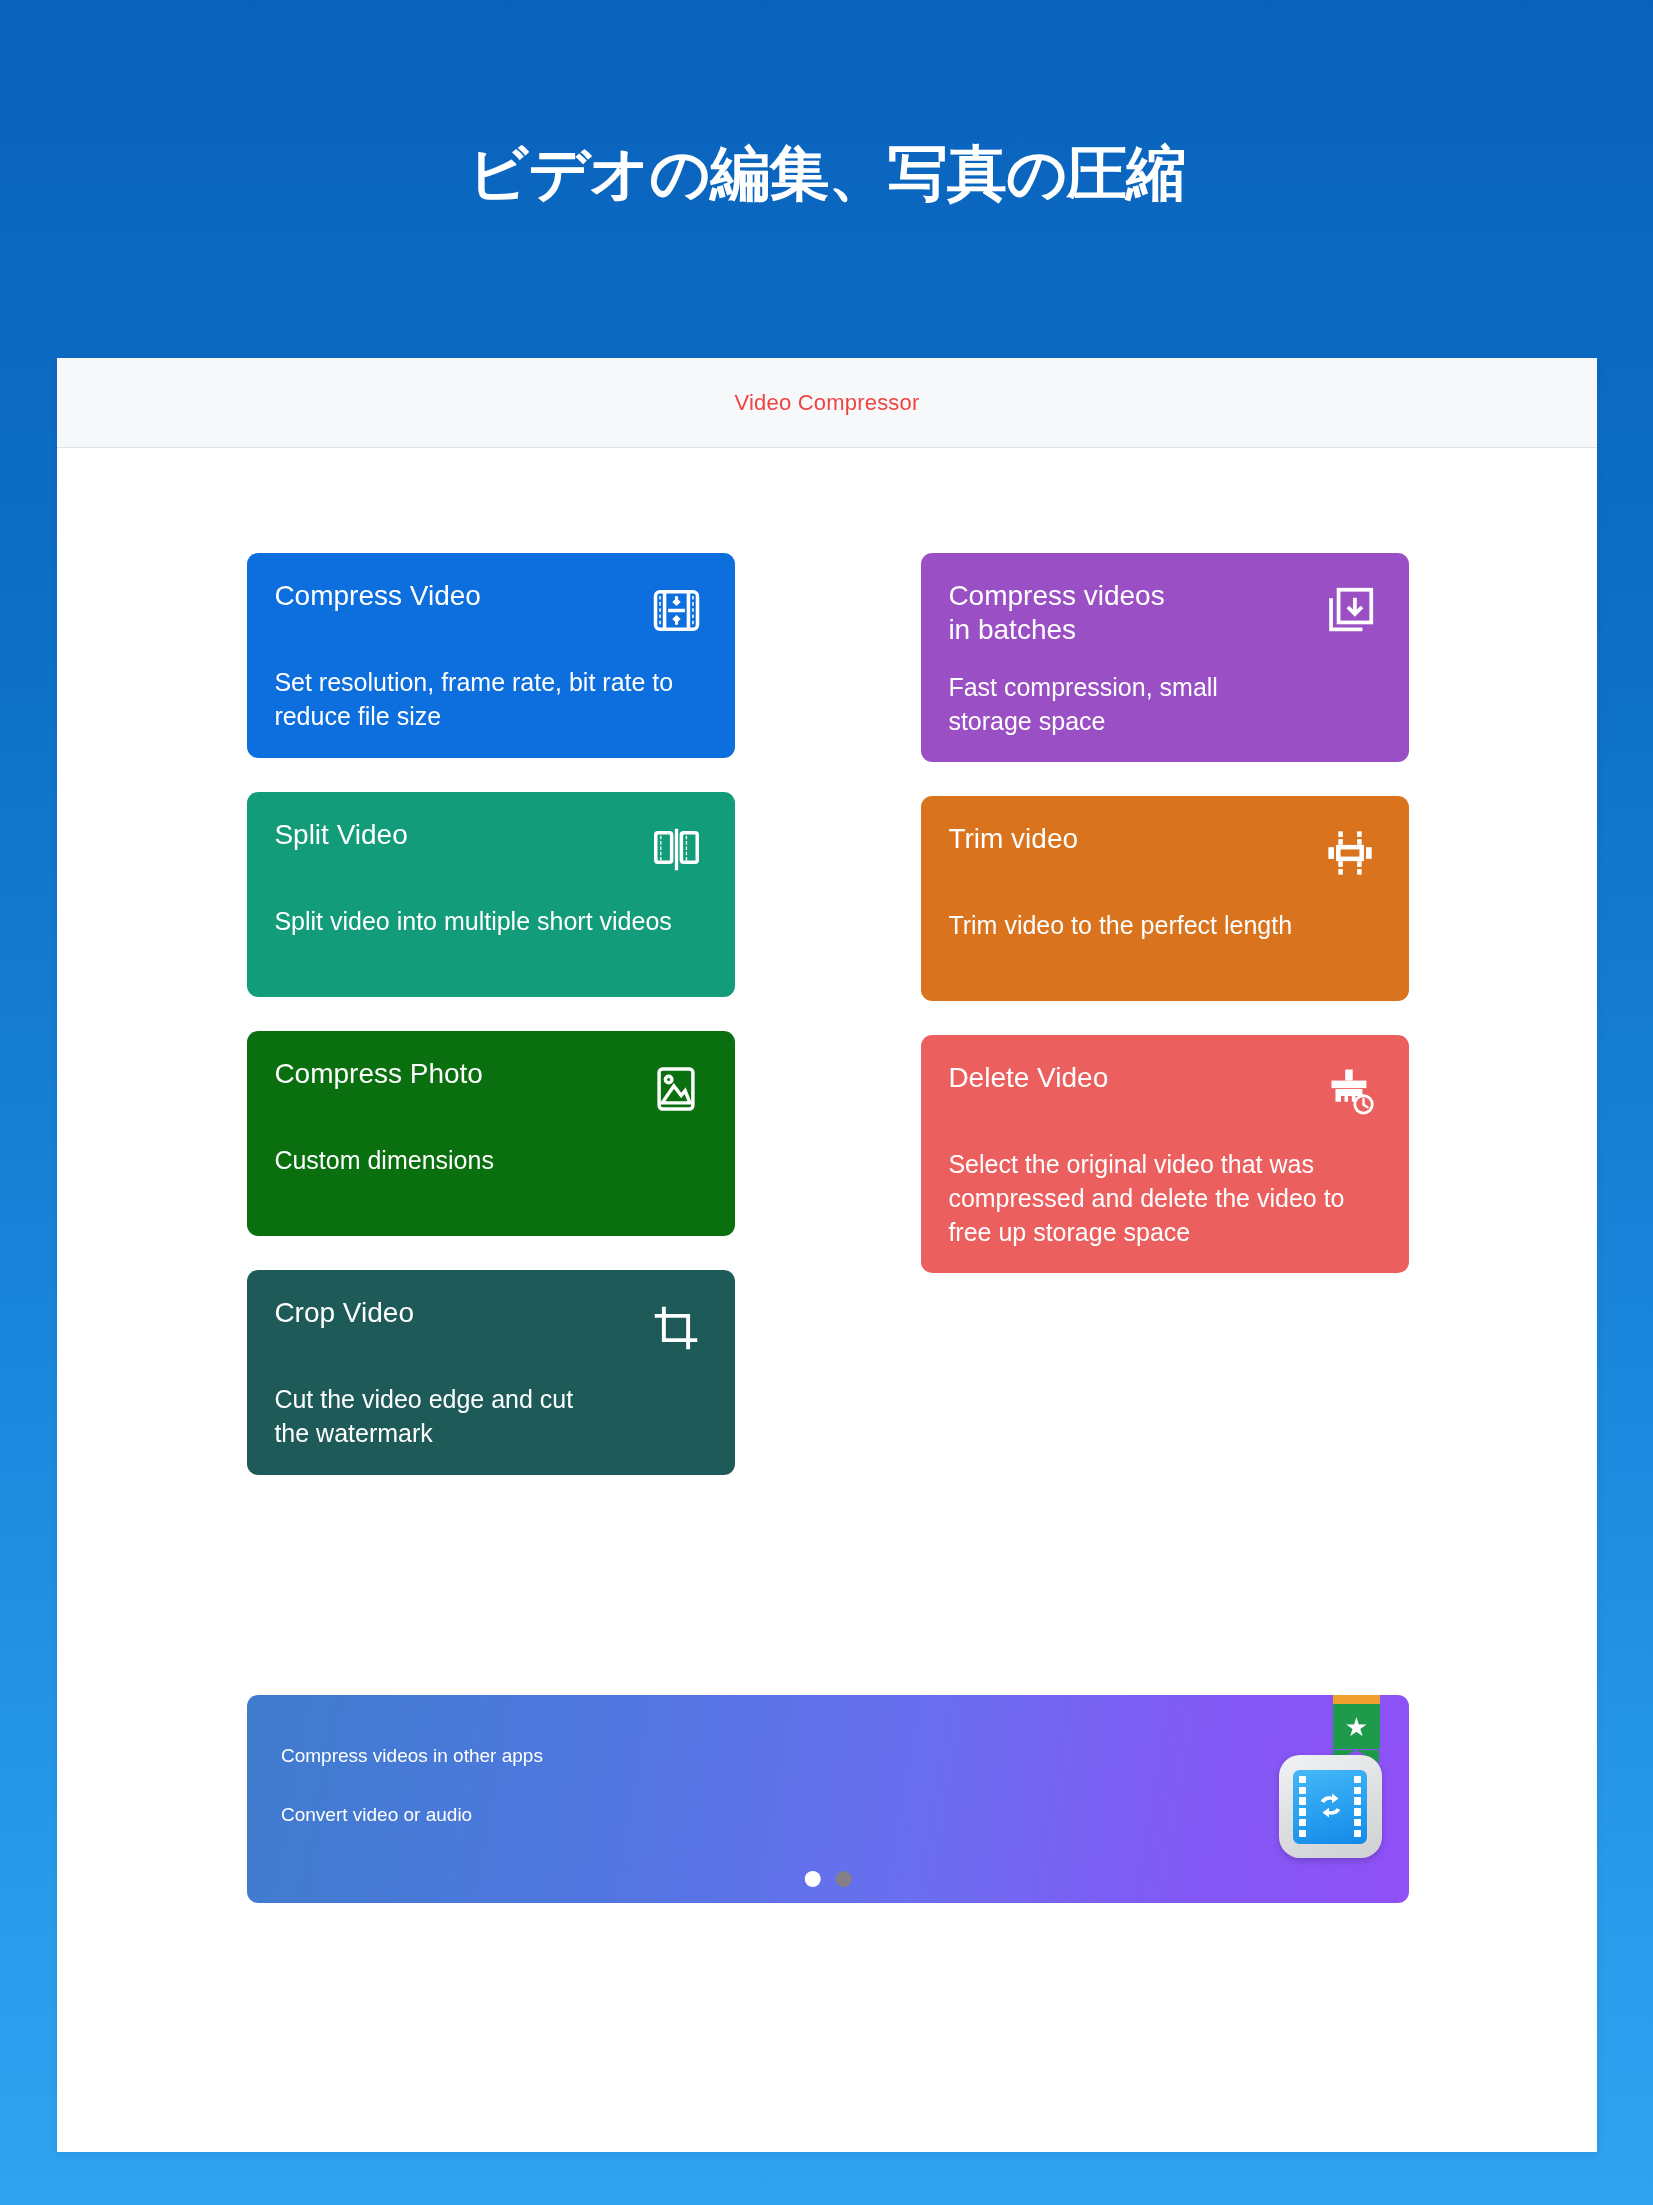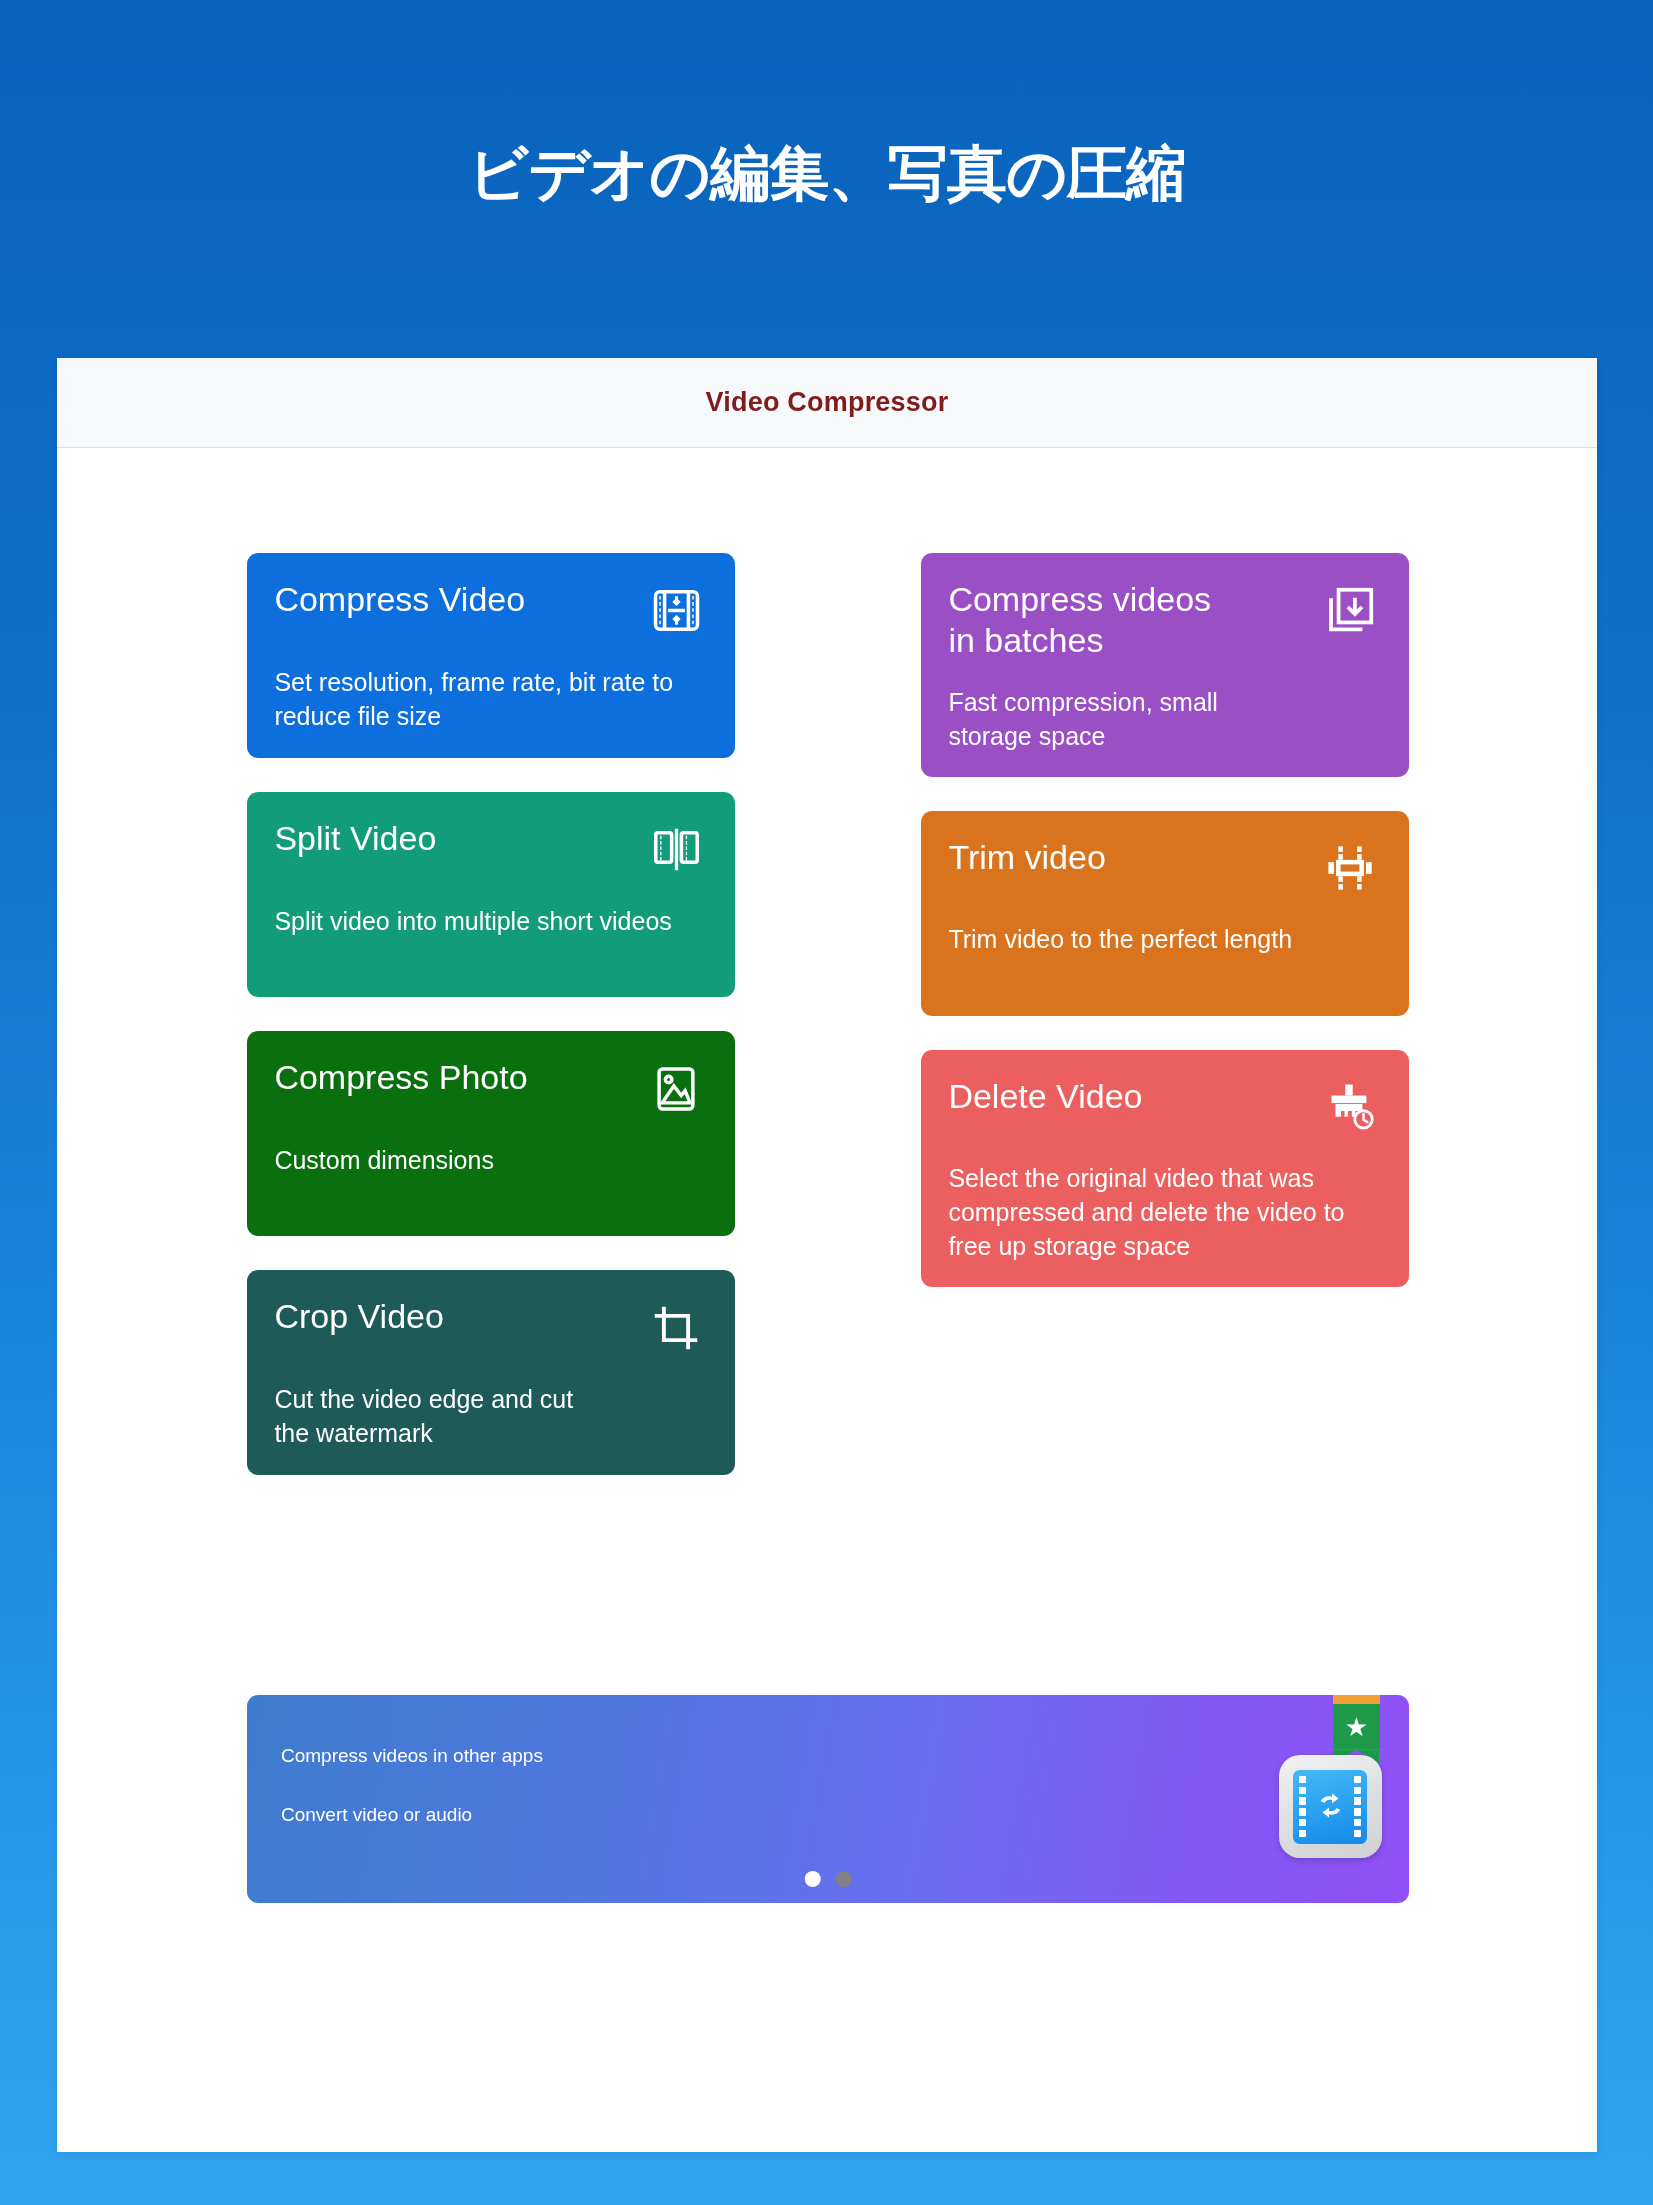--- a/index.html
+++ b/index.html
@@ -44,23 +44,23 @@
   }
   .appbar {
     height: 90px;
     background: #f7f8f9;
     border-bottom: 0.8px solid #dfe1e4;
     display: flex;
     align-items: center;
     justify-content: center;
   }
   .appbar-title {
-    font-size: 27px;
-    font-weight: 700;
-    color: #7f1d1d;
+    font-size: 22px;
+    font-weight: 400;
+    color: #ef4444;
     letter-spacing: 0.2px;
   }
 
   
   .grid {
     position: relative;
     padding: 105px 0 0 0;
   }
   .col {
     position: absolute;
@@ -76,21 +76,21 @@
     color: #ffffff;
     overflow: hidden;
   }
   .card-head {
     display: flex;
     align-items: flex-start;
     justify-content: space-between;
     gap: 13px;
   }
   .card-title {
-    font-size: 34px;
+    font-size: 28px;
     font-weight: 400;
     line-height: 1.22;
     color: #ffffff;
     white-space: pre-line;
   }
   .card-desc {
     font-size: 25px;
     font-weight: 400;
     line-height: 1.36;
     color: #ffffff;

